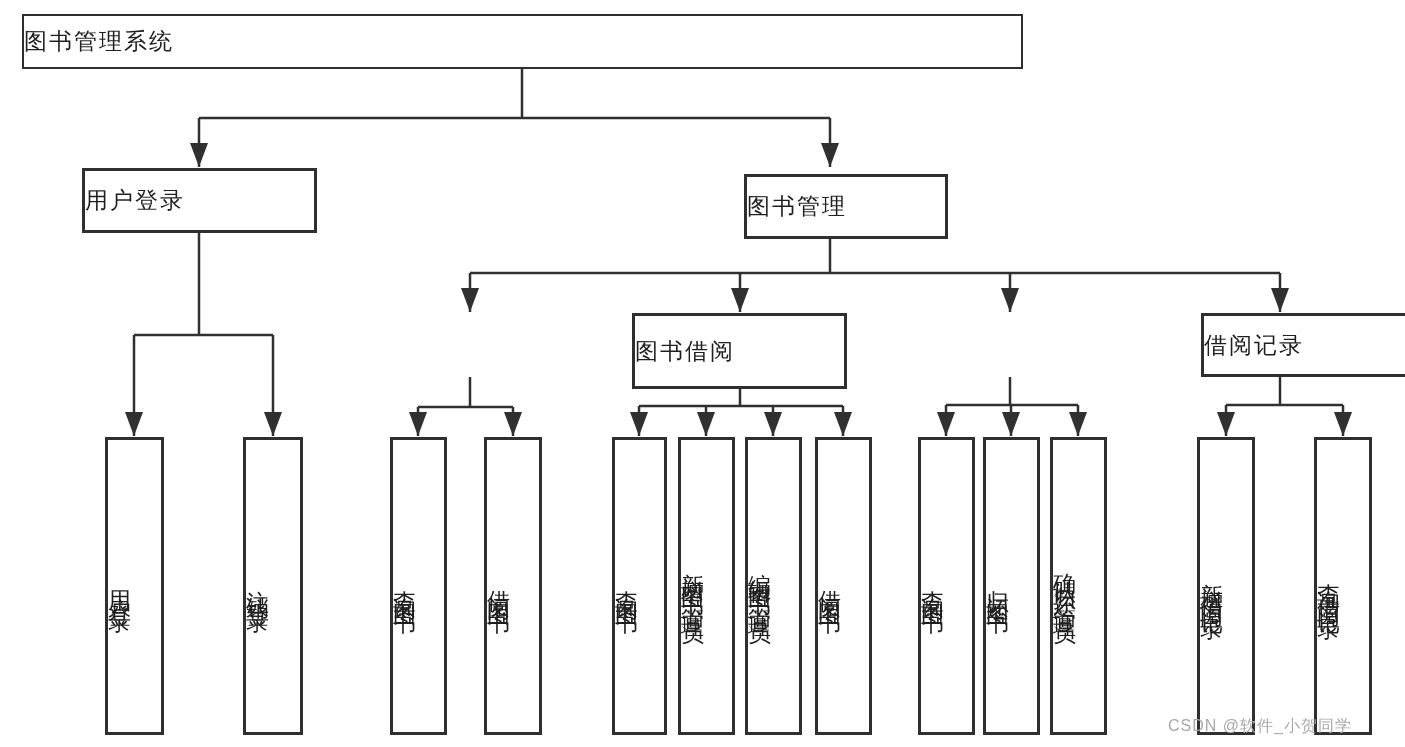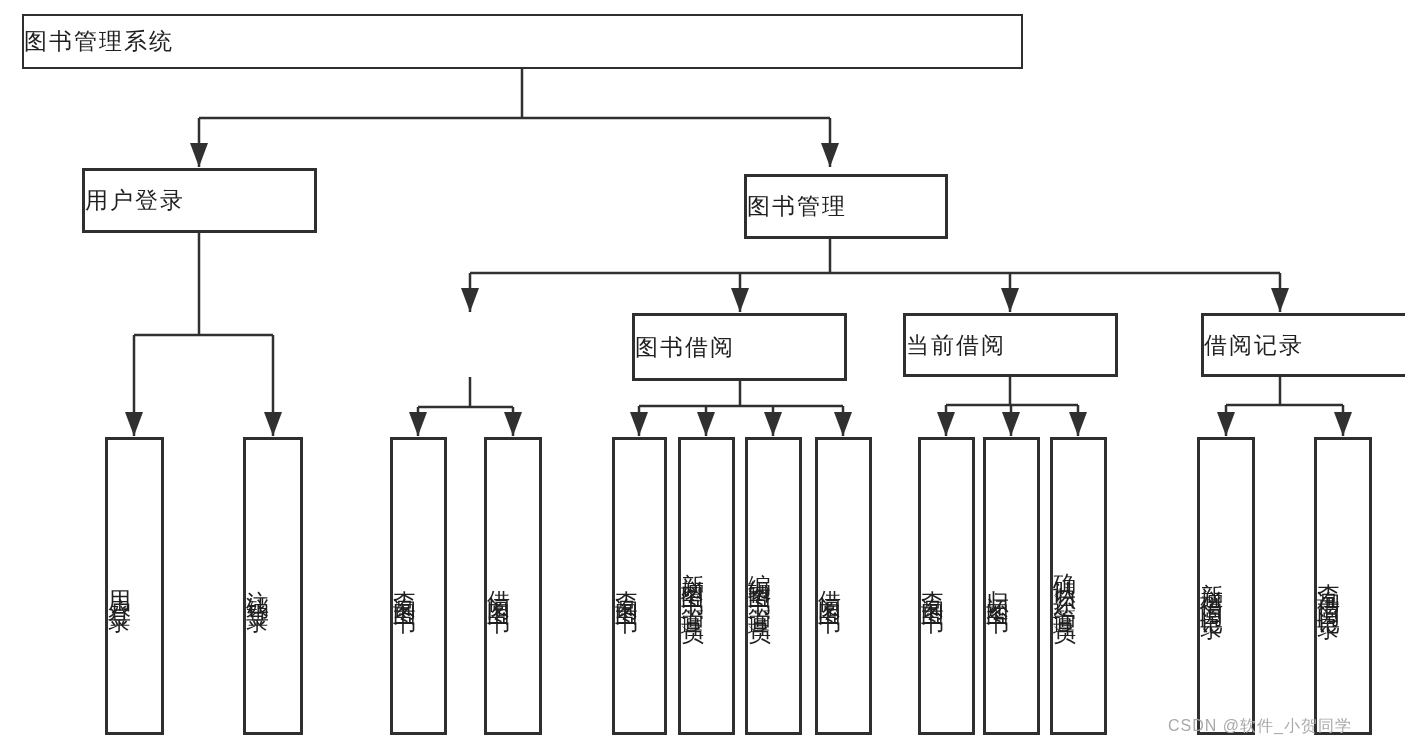--- a/index.html
+++ b/index.html
@@ -99,25 +99,22 @@
     <span class="hlabel">图书管理系统</span>
   </div>
 
   <div class="box" style="left:82px; top:168px; width:235px; height:65px;">
     <span class="hlabel">用户登录</span>
   </div>
   <div class="box" style="left:712px; top:174px; width:204px; height:65px;margin-left:32px;">
     <span class="hlabel">图书管理</span>
   </div>
 
-  <div class="box" style="left:632px; top:313px; width:215px; height:68px;">
+  <div class="box" style="left:632px; top:313px; width:215px; height:76px;">
     <span class="hlabel">图书借阅</span>
-  </div>
-  <div class="box" style="left:903px; top:313px; width:215px; height:64px;">
-    <span class="hlabel">当前借阅</span>
   </div>
   <div class="box" style="left:1173px; top:313px; width:215px; height:64px;margin-left:28px;">
     <span class="hlabel">借阅记录</span>
   </div>
 
   <div class="box leaf" style="left:105px; top:437px; width:59px; height:298px;">
     <span class="vlabel">用户登录</span>
   </div>
   <div class="box leaf" style="left:243px; top:437px; width:60px; height:298px;">
     <span class="vlabel">注销登录</span>

